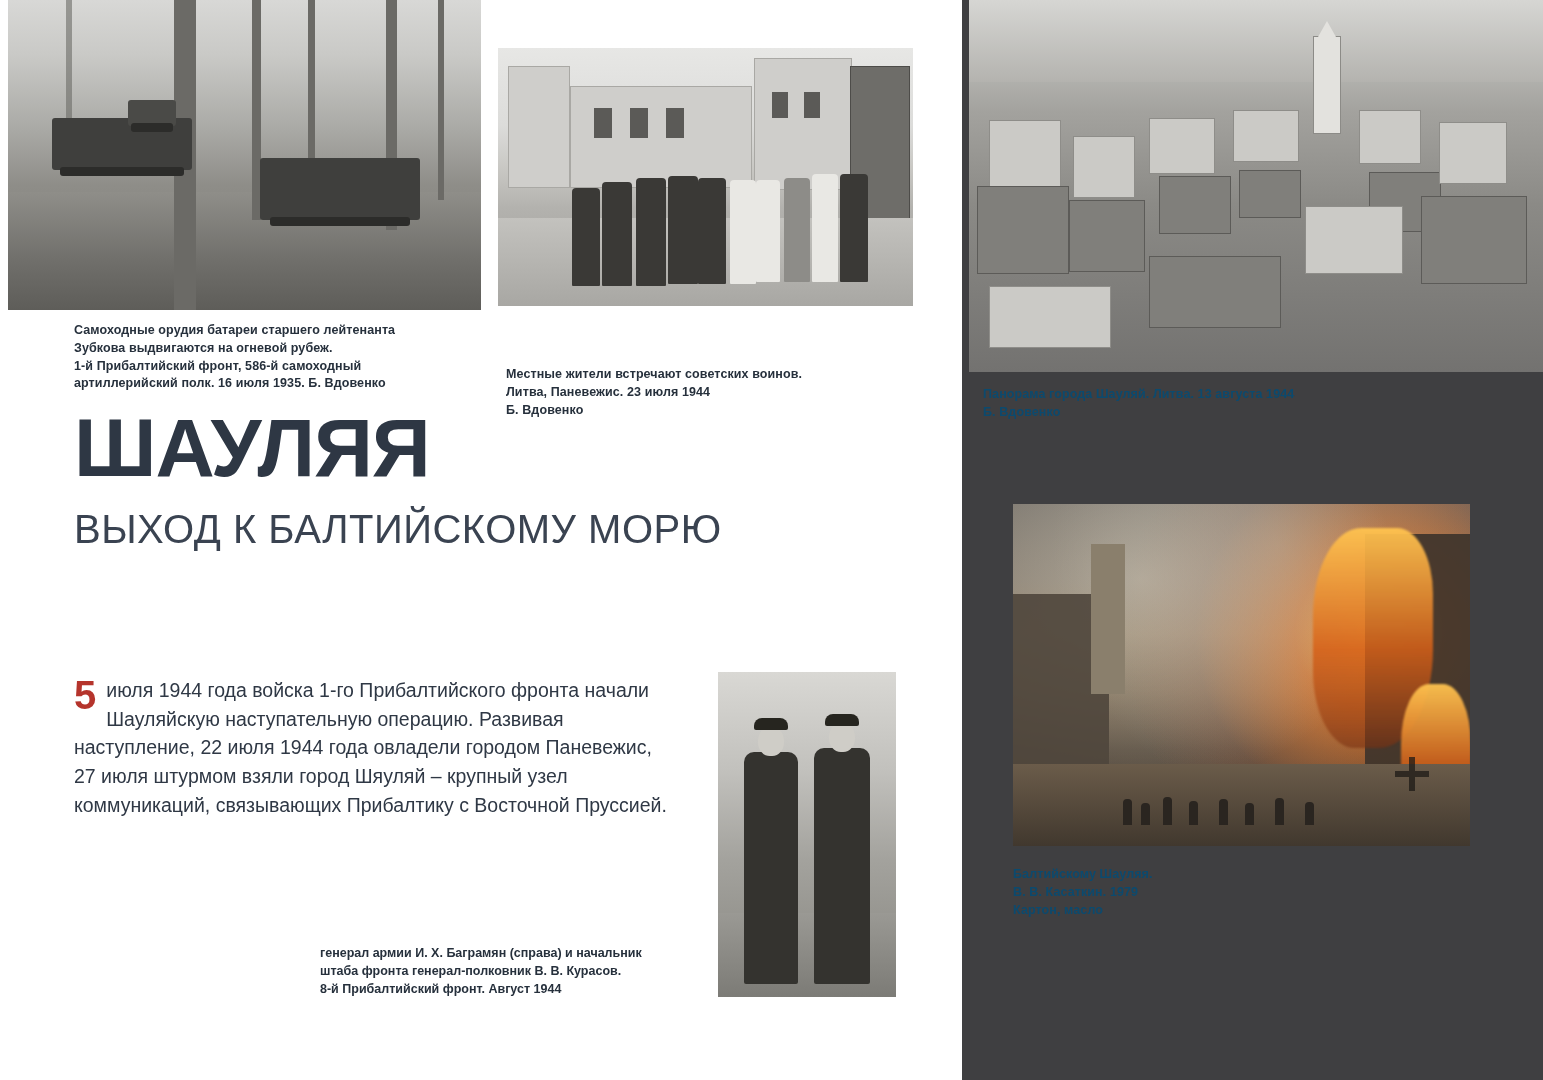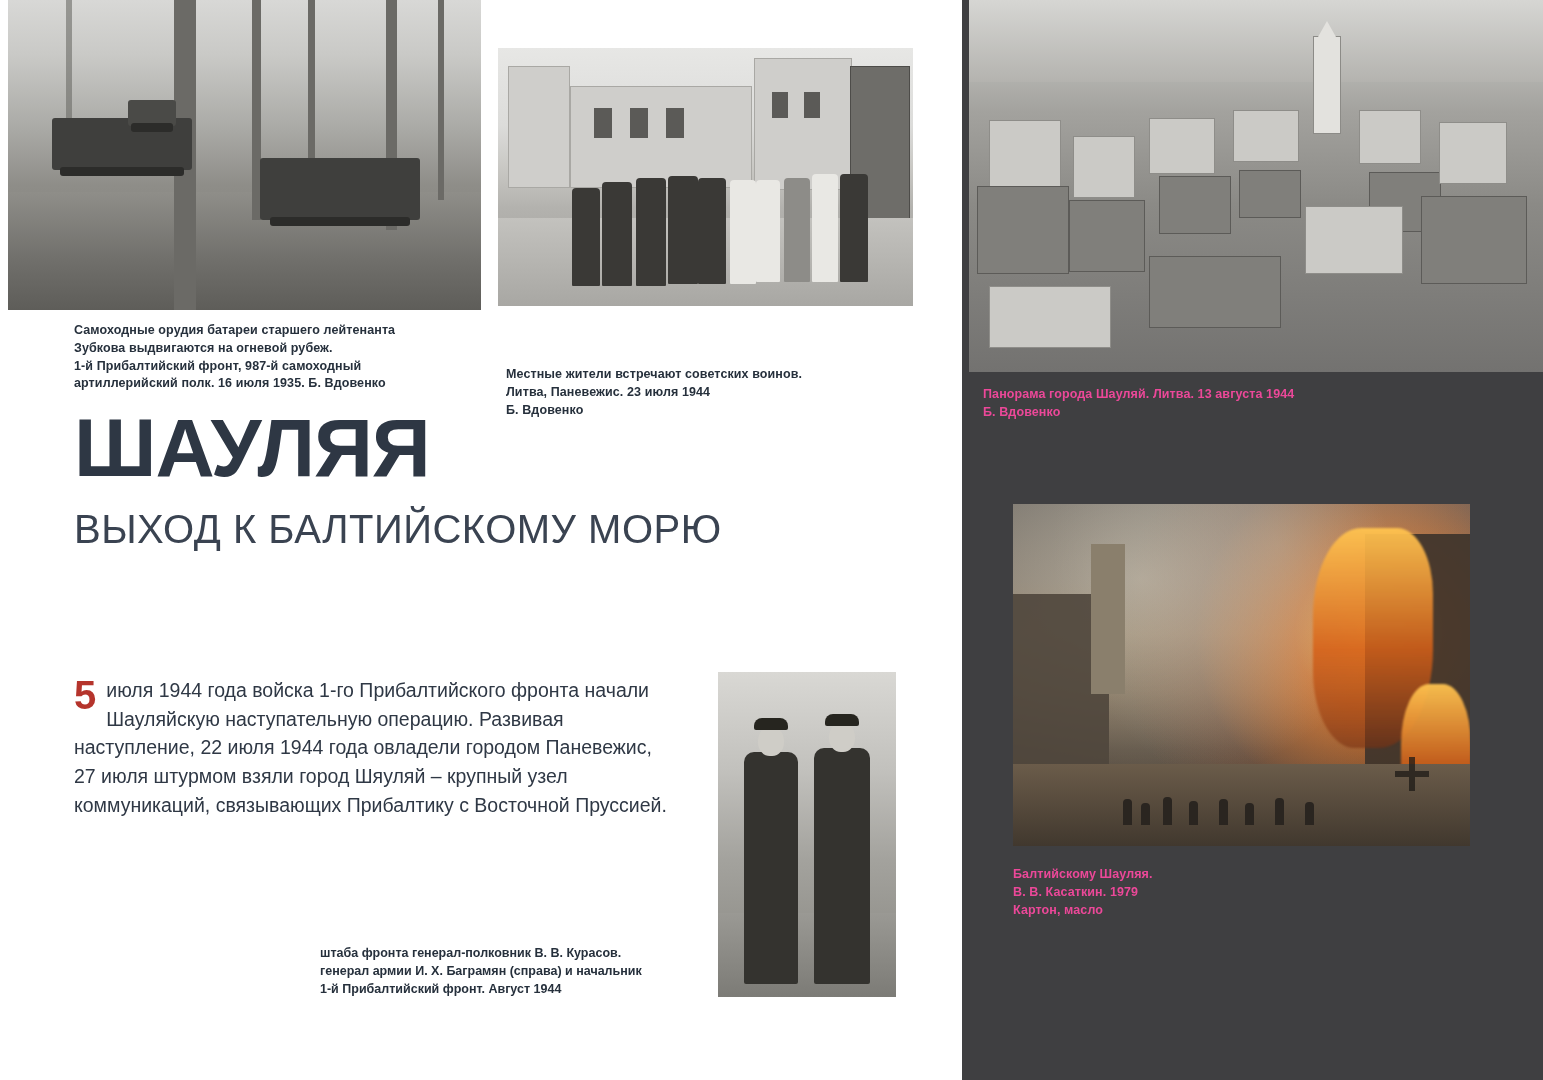--- a/index.html
+++ b/index.html
@@ -46,21 +46,21 @@
   
   .caption {
     position: absolute;
     font-size: 12.5px;
     font-weight: bold;
     line-height: 1.42;
     color: #26303c;
     letter-spacing: 0.1px;
   }
   .caption.light {
-    color: #ec4899;
+    color: #0c4a6e;
   }
   .caption div { white-space: pre; }
 
   
   .headline {
     position: absolute;
     left: 74px;
     top: 410px;
     width: 860px;
   }
@@ -246,21 +246,21 @@
       <div class="person light" style="left:258px; top:132px; width:24px; height:102px;"></div>
       <div class="person mid" style="left:286px; top:130px; width:26px; height:104px;"></div>
       <div class="person light" style="left:314px; top:126px; width:26px; height:108px;"></div>
       <div class="person" style="left:342px; top:126px; width:28px; height:108px;"></div>
     </div>
   </div>
 
   <div class="caption" style="left:74px; top:322px;">
     <div>Самоходные орудия батареи старшего лейтенанта</div>
     <div>Зубкова выдвигаются на огневой рубеж.</div>
-    <div>1-й Прибалтийский фронт, 987-й самоходный</div>
+    <div>1-й Прибалтийский фронт, 586-й самоходный</div>
     <div>артиллерийский полк. 16 июля 1935. Б. Вдовенко</div>
   </div>
 
   <div class="caption" style="left:506px; top:322px;margin-top:44px;">
     <div>Местные жители встречают советских воинов.</div>
     <div>Литва, Паневежис. 23 июля 1944</div>
     <div>Б. Вдовенко</div>
   </div>
 
   <div class="photo p3-bg" style="left:969px; top:0; width:574px; height:372px;">
@@ -338,18 +338,18 @@
           <div class="cap"></div>
       </div>
       <div class="gen" style="left:96px; width:56px; height:236px;">
         <div class="head"></div>
           <div class="cap"></div>
       </div>
     </div>
   </div>
 
   <div class="gen-caption">
+    <div>генерал армии И. Х. Баграмян (справа) и начальник</div>
     <div>штаба фронта генерал-полковник В. В. Курасов.</div>
-    <div>генерал армии И. Х. Баграмян (справа) и начальник</div>
-    <div>1-й Прибалтийский фронт. Август 1944</div>
+    <div>8-й Прибалтийский фронт. Август 1944</div>
   </div>
 
 </div>
 
 </body></html>

